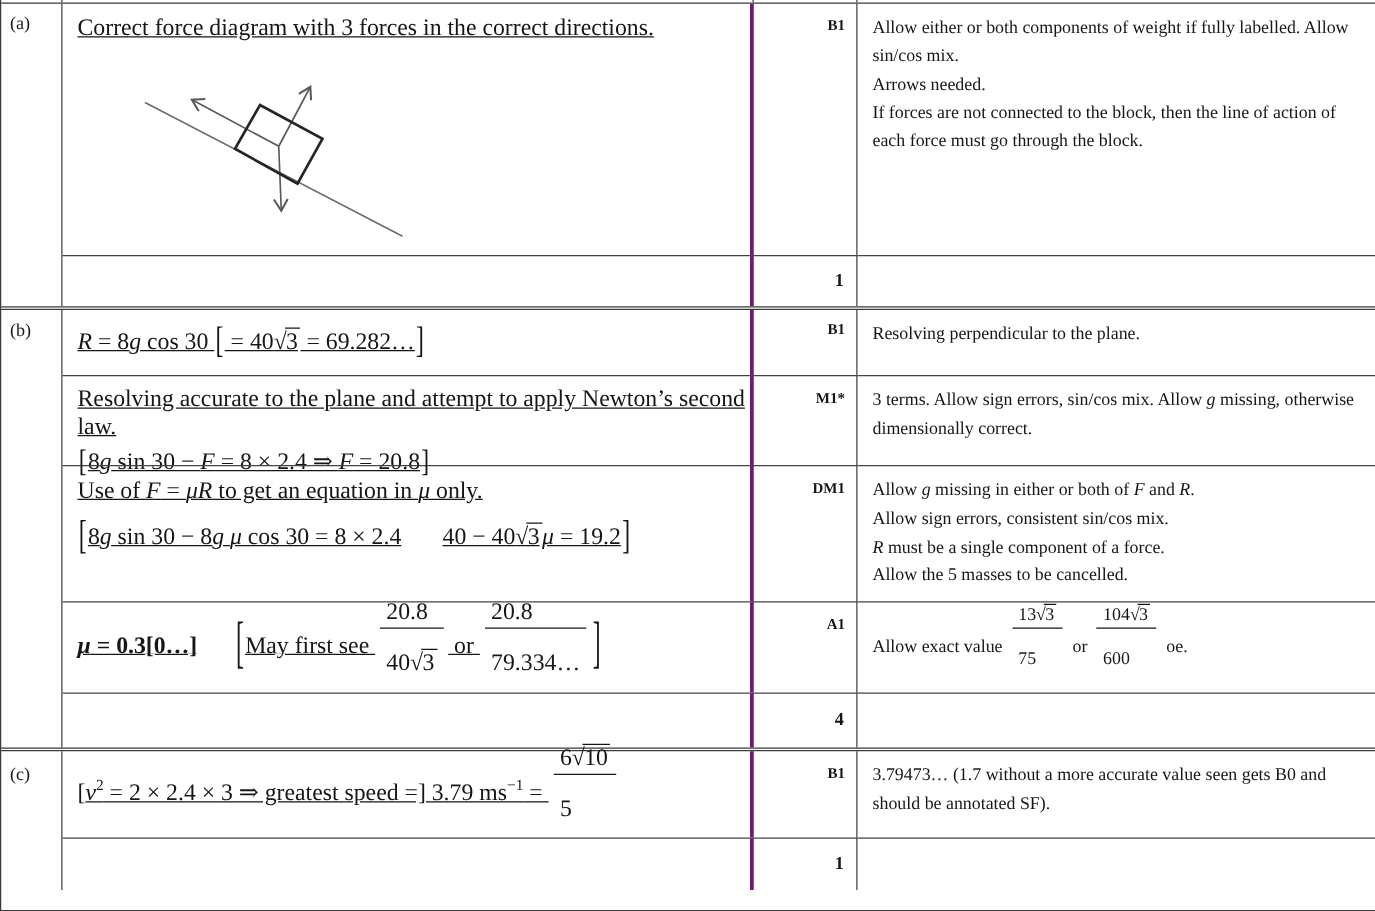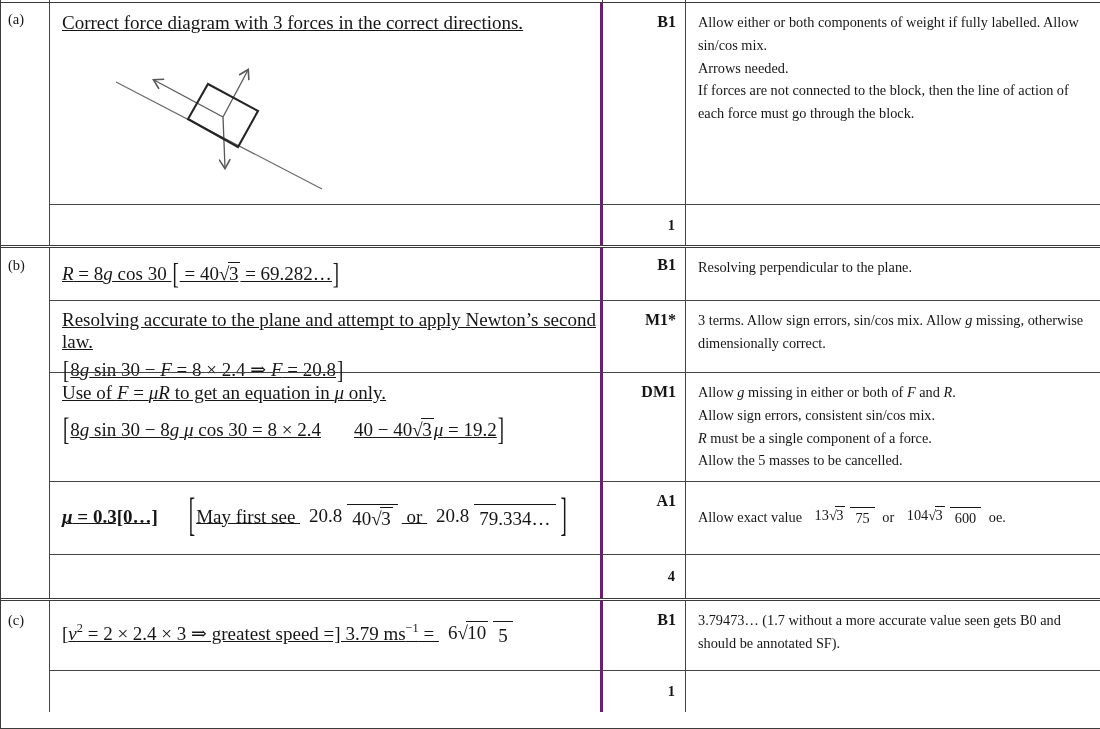--- a/index.html
+++ b/index.html
@@ -7,21 +7,21 @@
   body { font-family:"Liberation Serif","DejaVu Serif",serif; color:#161616; }
 
   .sheet { position:relative; width:1100px; height:729px;
            border-left:1.4px solid #3b3b3b; border-bottom:1.7px solid #3b3b3b; background:#fff; }
 
   .sec { display:grid; grid-template-columns:49px 553px 83px 1fr; grid-auto-flow:row; }
   .part { grid-column:1; grid-row:1 / -1; border-right:1px solid #454545;
           padding:8px 0 0 7px; font-size:14.5px; }
   .cell { min-width:0; }
   .ans  { border-right:3px solid #701a75; font-size:19px; padding-left:12px;text-decoration:underline; }
-  .mark { border-right:1px solid #454545; font-weight:bold; font-size:16px;
+  .mark { border-right:1px solid #454545; font-weight:bold; font-size:12px;
           text-align:right; padding:10px 9px 0 0; }
   .comment { font-size:14.3px; line-height:22.8px; padding:8px 15px 0 12px; }
   .bt { border-top:1px solid #454545; }
 
   .topstrip { height:3px; border-bottom:1.4px solid #3b3b3b; }
   .sep { height:3px; border-top:1.6px solid #3b3b3b; border-bottom:1.6px solid #3b3b3b; }
 
   .vcenter { display:flex; flex-direction:column; justify-content:center; padding-top:0; }
   .padtop { padding-top:9px; }
   .mark.total { display:flex; align-items:center; justify-content:flex-end;
@@ -31,23 +31,23 @@
   .ans.gap-lg .line + .line { margin-top:15px; }
 
   
   .it { font-style:italic; }
   .bold { font-weight:bold; }
   sup { font-size:0.65em; }
   .br { display:inline-block; transform:scaleY(var(--s,1)); transform-origin:center;
         padding:0 1px; }
   .rtw { white-space:nowrap; }
   .rad { border-top:1.35px solid currentColor; padding:0 2px 0 1px; margin-left:-1.5px; }
-  .frac { display:inline-flex; vertical-align:middle;
+  .frac { display:inline-flex; flex-direction:column; vertical-align:middle;
           text-align:left; margin:0 4px; line-height:1.25; }
-  .frac .den { border-top:1.2px solid #161616; padding:2px 5px; }
+  .frac .den { border-top:1.2px solid #161616; padding:16px 5px; }
   .frac .num { padding:0 5px; }
   .gap { display:inline-block; }
 
   .rel { position:relative; }
   .rel svg { position:absolute; left:0; top:0; pointer-events:none; }
 </style>
 </head>
 <body>
 
 <div class="sheet">

